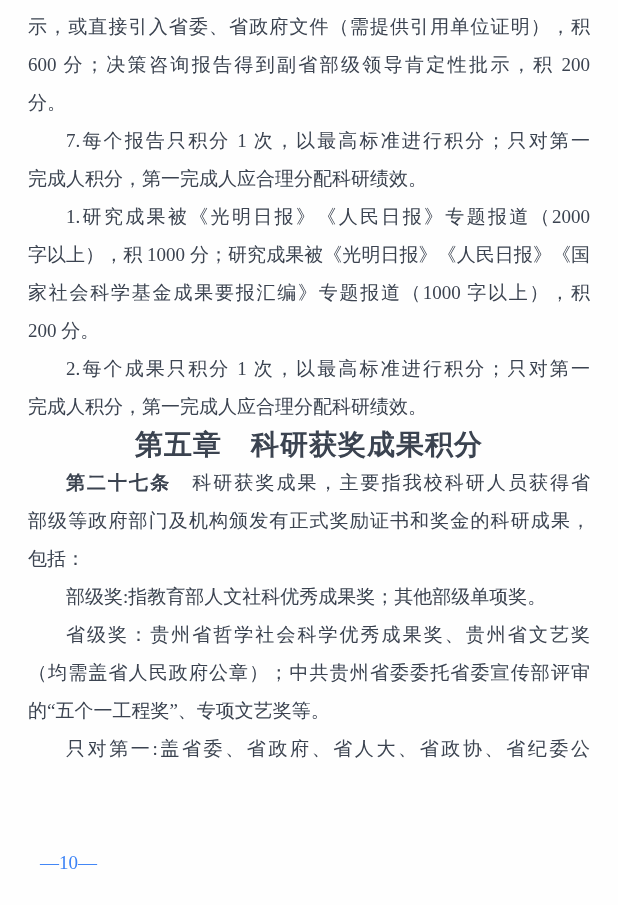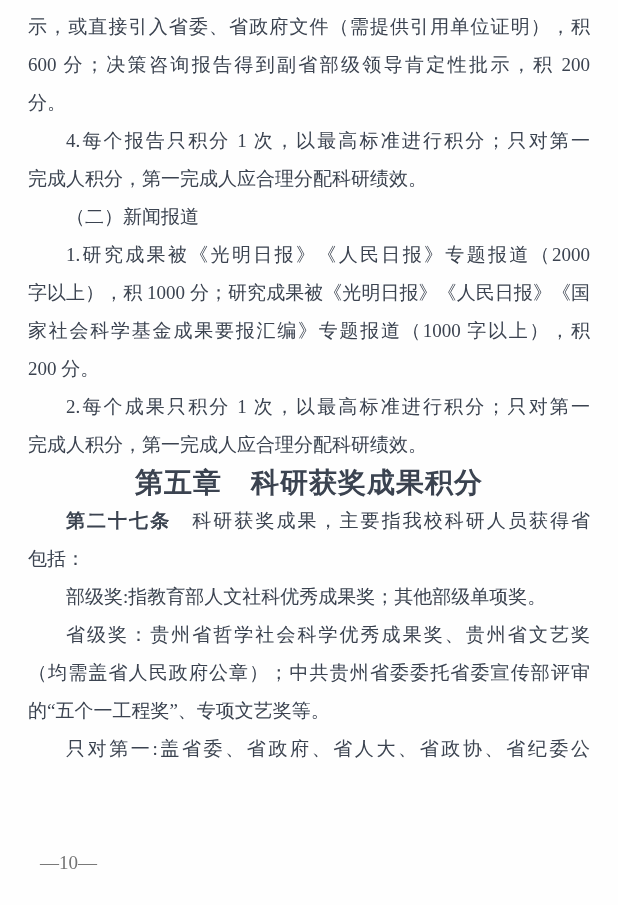--- a/index.html
+++ b/index.html
@@ -44,46 +44,46 @@
   }
   .article-number {
     font-weight: bold;
   }
   .footer {
     position: absolute;
     left: 40px;
     top: 848px;
     font-size: 19px;
     line-height: 30px;
-    color: #737373;
+    color: #3b82f6;
     font-family: "Liberation Serif", "DejaVu Serif", serif;
   }
 </style>
 </head>
 <body>
 
 <div class="page">
 
   <div class="ln j">示，或直接引入省委、省政府文件（需提供引用单位证明），积</div>
   <div class="ln j">600 分；决策咨询报告得到副省部级领导肯定性批示，积 200</div>
   <div class="ln">分。</div>
-  <div class="ln ind j">4.每个报告只积分 1 次，以最高标准进行积分；只对第一</div>
+  <div class="ln ind j">7.每个报告只积分 1 次，以最高标准进行积分；只对第一</div>
   <div class="ln">完成人积分，第一完成人应合理分配科研绩效。</div>
-  <div class="ln ind">（二）新闻报道</div>
   <div class="ln ind j">1.研究成果被《光明日报》《人民日报》专题报道（2000</div>
   <div class="ln j">字以上），积 1000 分；研究成果被《光明日报》《人民日报》《国</div>
   <div class="ln j">家社会科学基金成果要报汇编》专题报道（1000 字以上），积</div>
   <div class="ln">200 分。</div>
   <div class="ln ind j">2.每个成果只积分 1 次，以最高标准进行积分；只对第一</div>
   <div class="ln">完成人积分，第一完成人应合理分配科研绩效。</div>
 
   <div class="ln heading">第五章　科研获奖成果积分</div>
 
   <div class="ln ind j"><span class="article-number">第二十七条</span><span>　科研获奖成果，主要指我校科研人员获得省</span></div>
 
+  <div class="ln j">部级等政府部门及机构颁发有正式奖励证书和奖金的科研成果，</div>
   <div class="ln">包括：</div>
   <div class="ln ind">部级奖:指教育部人文社科优秀成果奖；其他部级单项奖。</div>
   <div class="ln ind j">省级奖：贵州省哲学社会科学优秀成果奖、贵州省文艺奖</div>
   <div class="ln j">（均需盖省人民政府公章）；中共贵州省委委托省委宣传部评审</div>
   <div class="ln">的“五个一工程奖”、专项文艺奖等。</div>
   <div class="ln ind j">只对第一:盖省委、省政府、省人大、省政协、省纪委公</div>
 
   <div class="footer">—10—</div>
 
 </div>

